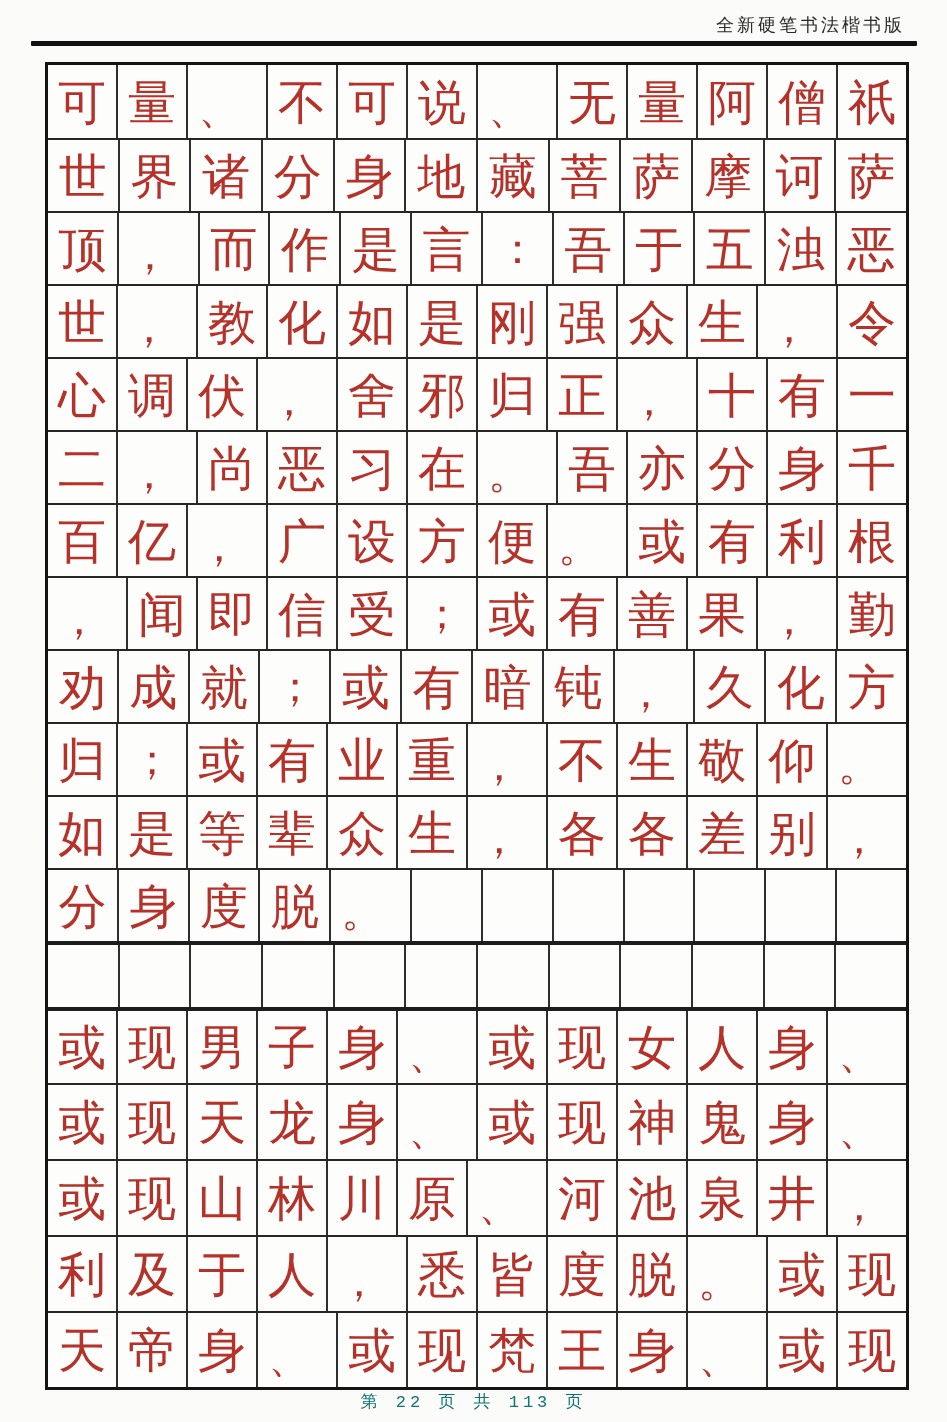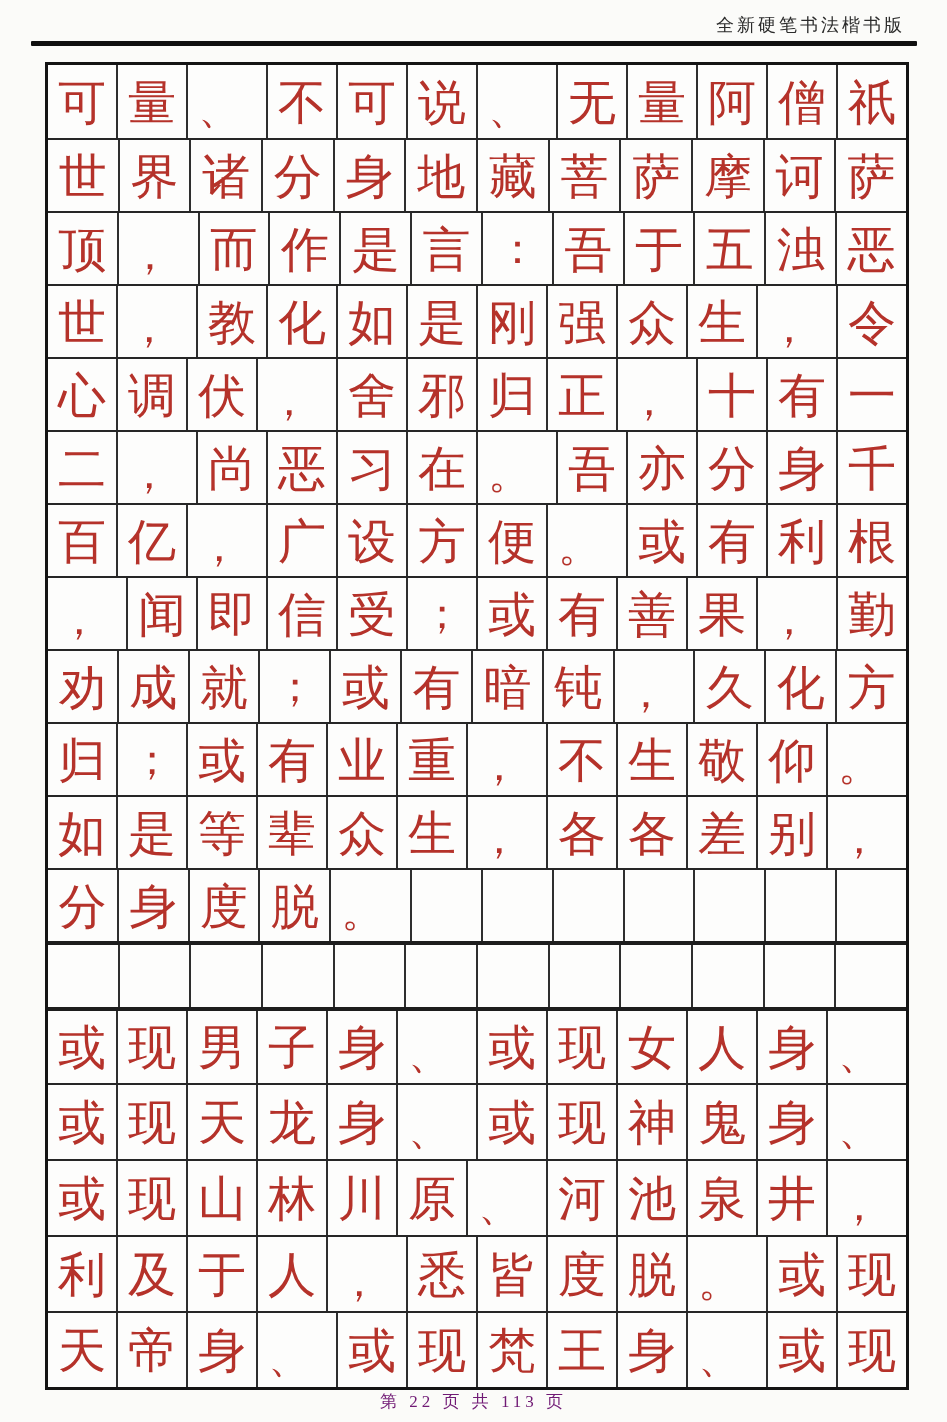--- a/index.html
+++ b/index.html
@@ -40,22 +40,22 @@
   }
   .cell + .cell{border-left:2px solid #2e2e2e;}
   .cell.punct{
     align-items:flex-end;justify-content:flex-start;
     padding:0 0 8px 10px;font-size:42px;
   }
   .cell.punct2{font-size:42px;}
   
   .footer{
     position:absolute;left:0;right:0;bottom:9px;
-    text-align:center;font-size:17px;color:#701a75;letter-spacing:4px;
-    font-family:Liberation Serif, serif;
+    text-align:center;font-size:17px;color:#0f766e;letter-spacing:4px;
+    font-family:Liberation Mono, monospace;
   }
 </style>
 </head>
 <body>
 
 <div class="header-title">全新硬笔书法楷书版</div>
 
 <div class="header-rule"></div>
 
 <div class="grid">

